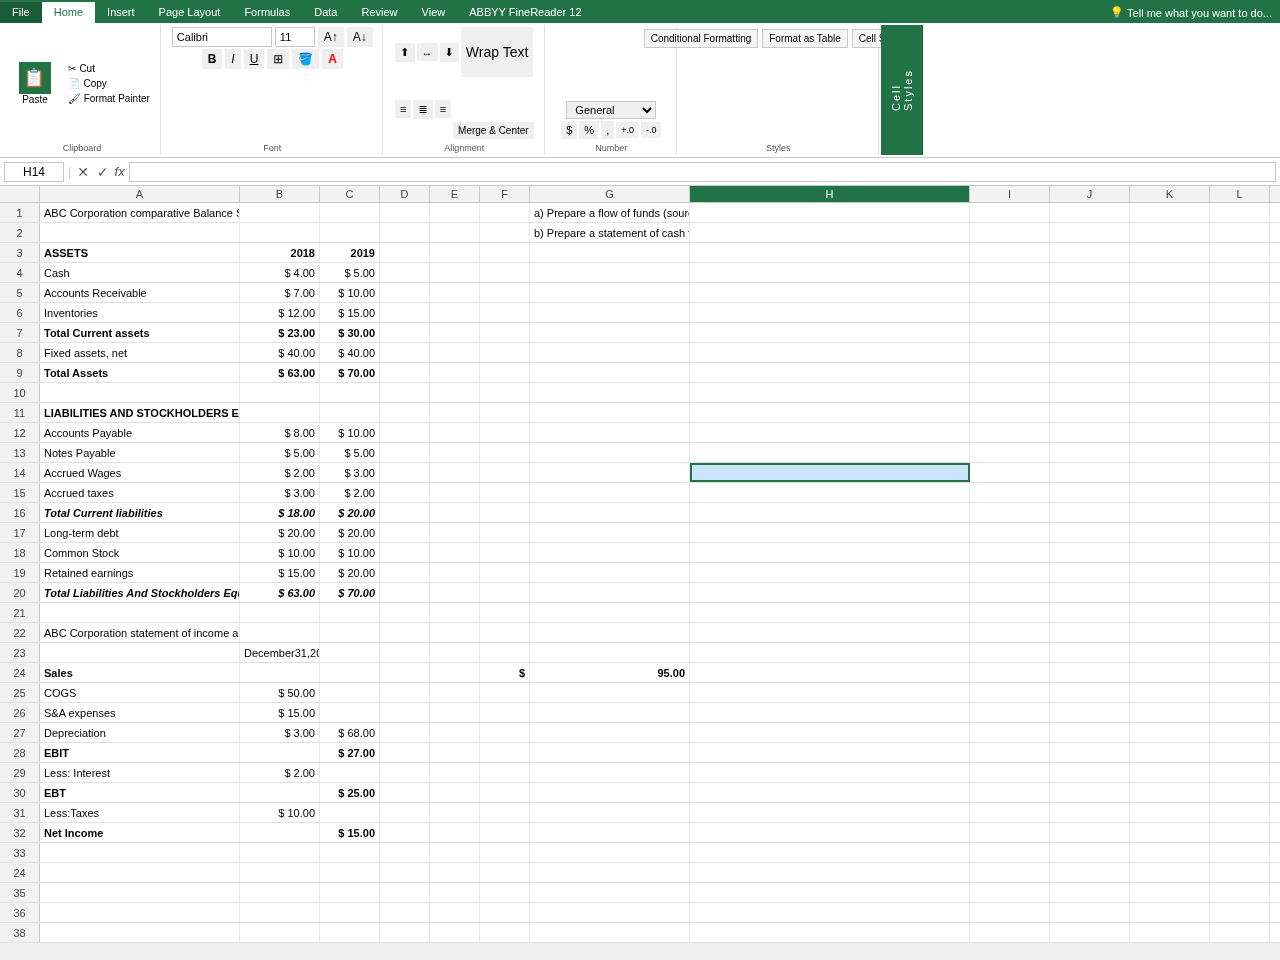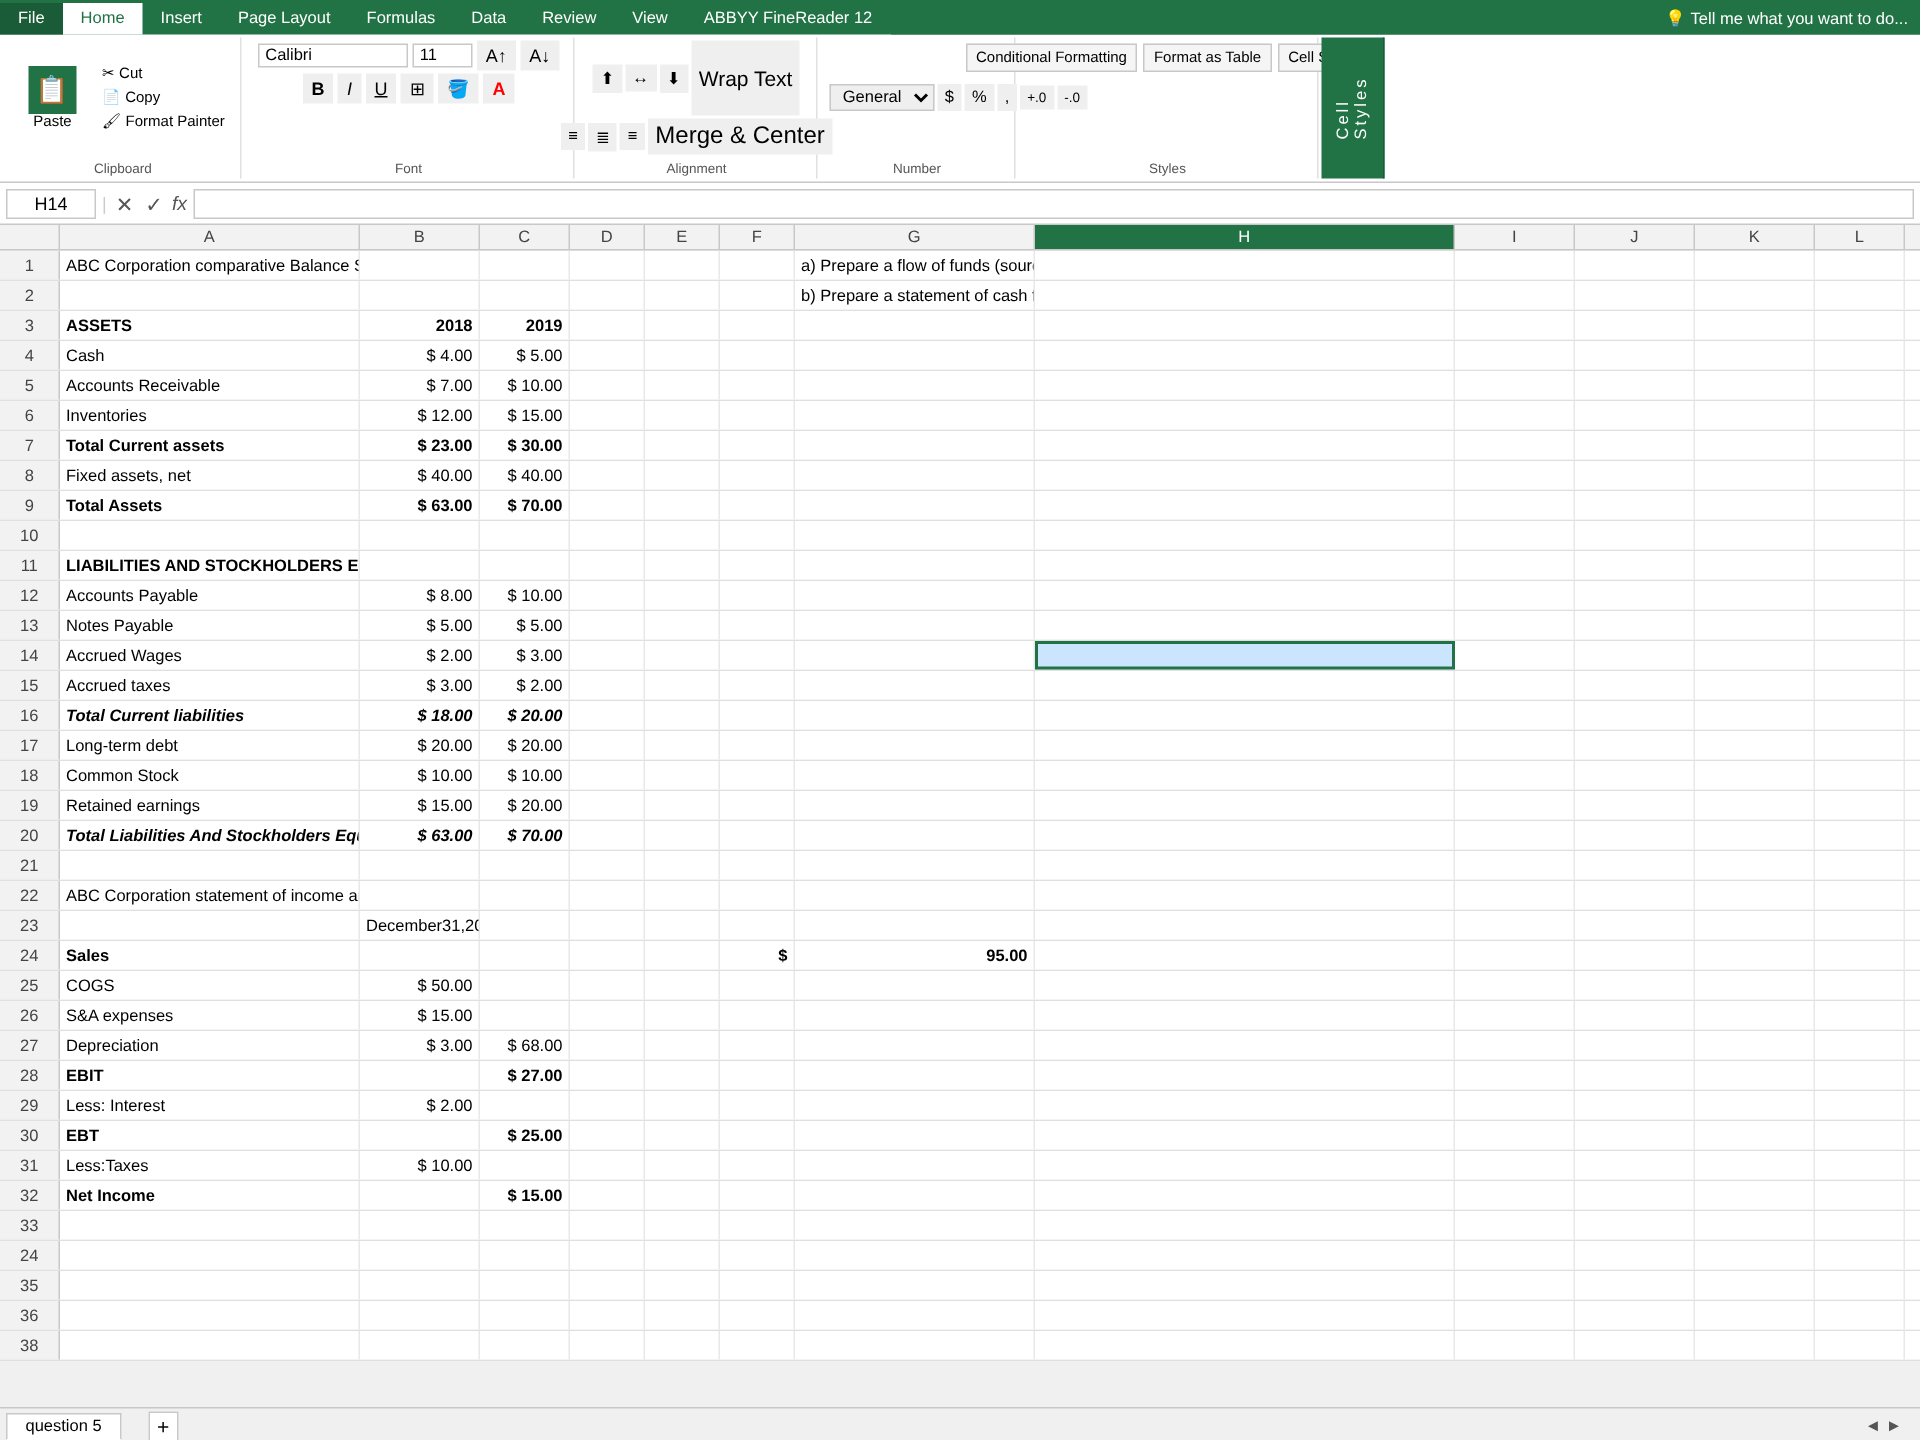--- a/index.html
+++ b/index.html
@@ -19,38 +19,38 @@
 
     
     .clipboard-group { flex-direction: row; gap: 4px; }
     .paste-btn { display: flex; flex-direction: column; align-items: center; justify-content: center; padding: 4px 8px; cursor: pointer; border: 1px solid transparent; }
     .paste-icon { width: 32px; height: 32px; background: #217346; display: flex; align-items: center; justify-content: center; color: white; font-size: 18px; }
     .small-btns { display: flex; flex-direction: column; gap: 2px; }
     .small-btn { font-size: 10px; cursor: pointer; padding: 1px 4px; display: flex; align-items: center; gap: 3px; }
 
     
     .font-controls { display: flex; flex-direction: column; gap: 2px; }
-    .font-row1 { display: flex; gap: 3px; align-items: center; }
+    .font-row1 { display: flex; gap: 3px; }
     .font-row2 { display: flex; gap: 3px; align-items: center; }
     .font-select { border: 1px solid #c8c8c8; padding: 1px 4px; font-size: 11px; width: 100px; }
     .font-size-select { border: 1px solid #c8c8c8; padding: 1px 4px; font-size: 11px; width: 40px; }
     .font-btn { border: 1px solid transparent; padding: 2px 5px; cursor: pointer; font-size: 12px; }
     .bold { font-weight: bold; }
     .italic { font-style: italic; }
     .underline { text-decoration: underline; }
 
     
     .align-controls { display: flex; flex-direction: column; gap: 2px; }
     .align-row { display: flex; gap: 2px; align-items: center; }
     .align-btn { border: 1px solid transparent; padding: 2px 4px; cursor: pointer; font-size: 11px; }
     .wrap-text-btn { font-size: 14px; border: 1px solid transparent; padding: 16px 4px; cursor: pointer; }
-    .merge-btn { font-size: 16px; border: 1px solid transparent; padding: 2px 4px; cursor: pointer; white-space: nowrap; }
-
-    
-    .number-controls { display: flex; gap: 2px; }
+    .merge-btn { font-size: 10px; border: 1px solid transparent; padding: 2px 4px; cursor: pointer; white-space: nowrap; margin-top: 43px; }
+
+    
+    .number-controls { display: flex; flex-direction: column; gap: 2px; justify-content: flex-end; }
     .number-select { border: 1px solid #c8c8c8; padding: 1px 4px; font-size: 11px; width: 90px; }
     .number-row { display: flex; gap: 2px; align-items: center; }
     .num-btn { border: 1px solid transparent; padding: 2px 4px; cursor: pointer; font-size: 11px; }
 
     
     .styles-group { flex-direction: column; }
     .styles-content { display: flex; gap: 4px; align-items: center; padding-bottom: 14px; padding-top: 2px; }
     .style-btn { font-size: 10px; border: 1px solid #c8c8c8; padding: 3px 6px; cursor: pointer; background: #f5f5f5; white-space: nowrap; }
 
     

